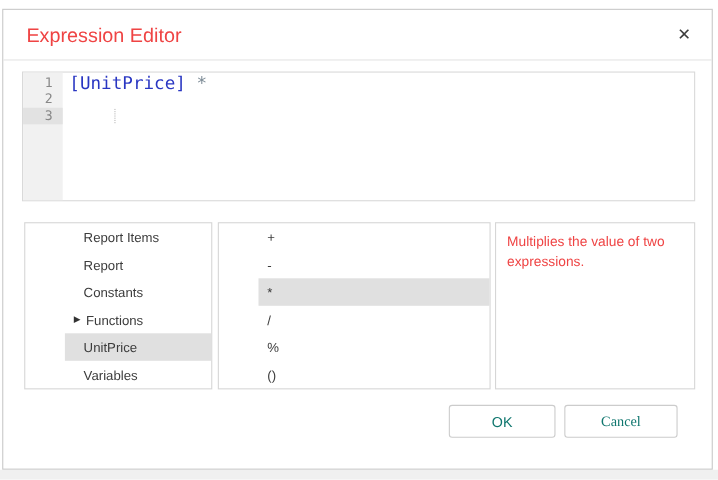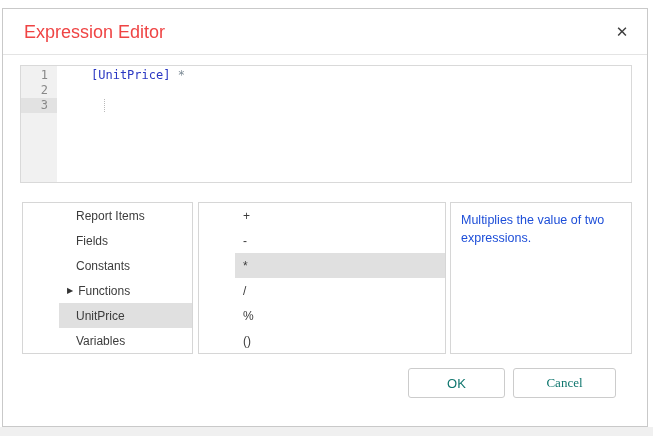--- a/index.html
+++ b/index.html
@@ -10,37 +10,37 @@
   
   .dlg-header { position:absolute; left:0; top:0; width:644px; height:46px; border-bottom:1px solid #e4e4e4; }
   .dlg-title { position:absolute; left:21px; top:0; line-height:46px; font-size:18px; color:#ef4444; }
   .dlg-close { position:absolute; right:12px; top:10px; width:26px; height:26px; text-align:center; line-height:26px; font-size:15px; color:#3d3d3d; cursor:pointer; background:transparent; border:none; }
 
   
   .editor { position:absolute; left:17px; top:56px; width:612px; height:118px; border:1px solid #d9d9d9; background:#fff; cursor:text; }
   .gutter { position:absolute; left:0; top:0; width:36px; height:116px; background:#f1f1f1; font-family:"DejaVu Sans Mono", monospace; font-size:12px; color:#888; padding-top:2px; }
   .gutter-row { height:15px; line-height:15px; text-align:right; padding-right:9px; }
   .gutter-row.active { background:#e2e2e2; }
-  .code { position:absolute; left:36px; top:0; right:0; height:116px; padding:2px 0 0 6px; font-family:"DejaVu Sans Mono", monospace; font-size:12px; color:#3a3a3a;margin-left:28px; }
+  .code { position:absolute; left:36px; top:0; right:0; height:116px; padding:2px 0 0 6px; font-family:"DejaVu Sans Mono", monospace; font-size:16px; color:#3a3a3a; }
   .code-line { height:15px; line-height:15px; white-space:pre; }
   .tok-field { color:#2936c2; }
   .tok-op { color:#7d8b96; }
   .tok-bracket { outline:1px solid #b8bec5; outline-offset:-1px; background:#eef0f2; }
   .caret { display:inline-block; width:2px; height:13px; background:#111; vertical-align:-2px; }
   .indent-guide { position:absolute; left:83px; top:33px; height:13px; border-left:1px dotted #b9b9b9; }
 
   
   .list { position:absolute; top:193px; height:152px; border:1px solid #d6d6d6; background:#fff; display:flex; flex-direction:column; font-size:12px; color:#3c3c3c; }
   .cat-list { left:19px; width:171px; }
   .op-list { left:195px; width:248px; }
   .list-row { flex:1; display:flex; align-items:center; padding-left:17px; cursor:pointer;margin-left:36px; }
   .op-list .list-row { padding-left:8px; }
   .list-row.selected { background:#e0e0e0; }
   .expand-arrow { font-size:8px; color:#333; margin-right:5px; margin-left:-9px; }
-  .desc-panel { position:absolute; left:447px; top:193px; width:182px; height:152px; border:1px solid #d6d6d6; padding:8px 10px; font-size:12.5px; line-height:1.45; color:#1d4ed8; }
+  .desc-panel { position:absolute; left:447px; top:193px; width:182px; height:152px; border:1px solid #d6d6d6; padding:8px 10px; font-size:12.5px; line-height:1.45; color:#ef4444; }
 
   
   .btn { position:absolute; top:359px; height:30px; background:#fff; border:1px solid #cccccc; border-radius:3px; font-size:13px; color:#0f766e; font-family:"Liberation Sans", sans-serif; cursor:pointer; }
   .btn-ok { left:405px; width:97px; }
   .btn-cancel { left:510px; width:103px;font-family:Liberation Serif, serif; }
 </style>
 </head>
 <body>
 
 <div class="bottom-strip"></div>
@@ -62,21 +62,21 @@
       <div class="code-line"><span class="tok-field">[UnitPrice]</span><span class="tok-op"> *</span></div>
     </div>
     <div class="indent-guide"></div>
   </div>
 
   <div class="list cat-list">
     <div class="list-row">
         <span>Report Items</span>
       </div>
     <div class="list-row">
-        <span>Fields</span>
+        <span>Report</span>
       </div>
     <div class="list-row">
         <span>Constants</span>
       </div>
     <div class="list-row">
         <span class="expand-arrow">▶</span>
         <span>Functions</span>
       </div>
     <div class="list-row selected">
         <span>UnitPrice</span>

